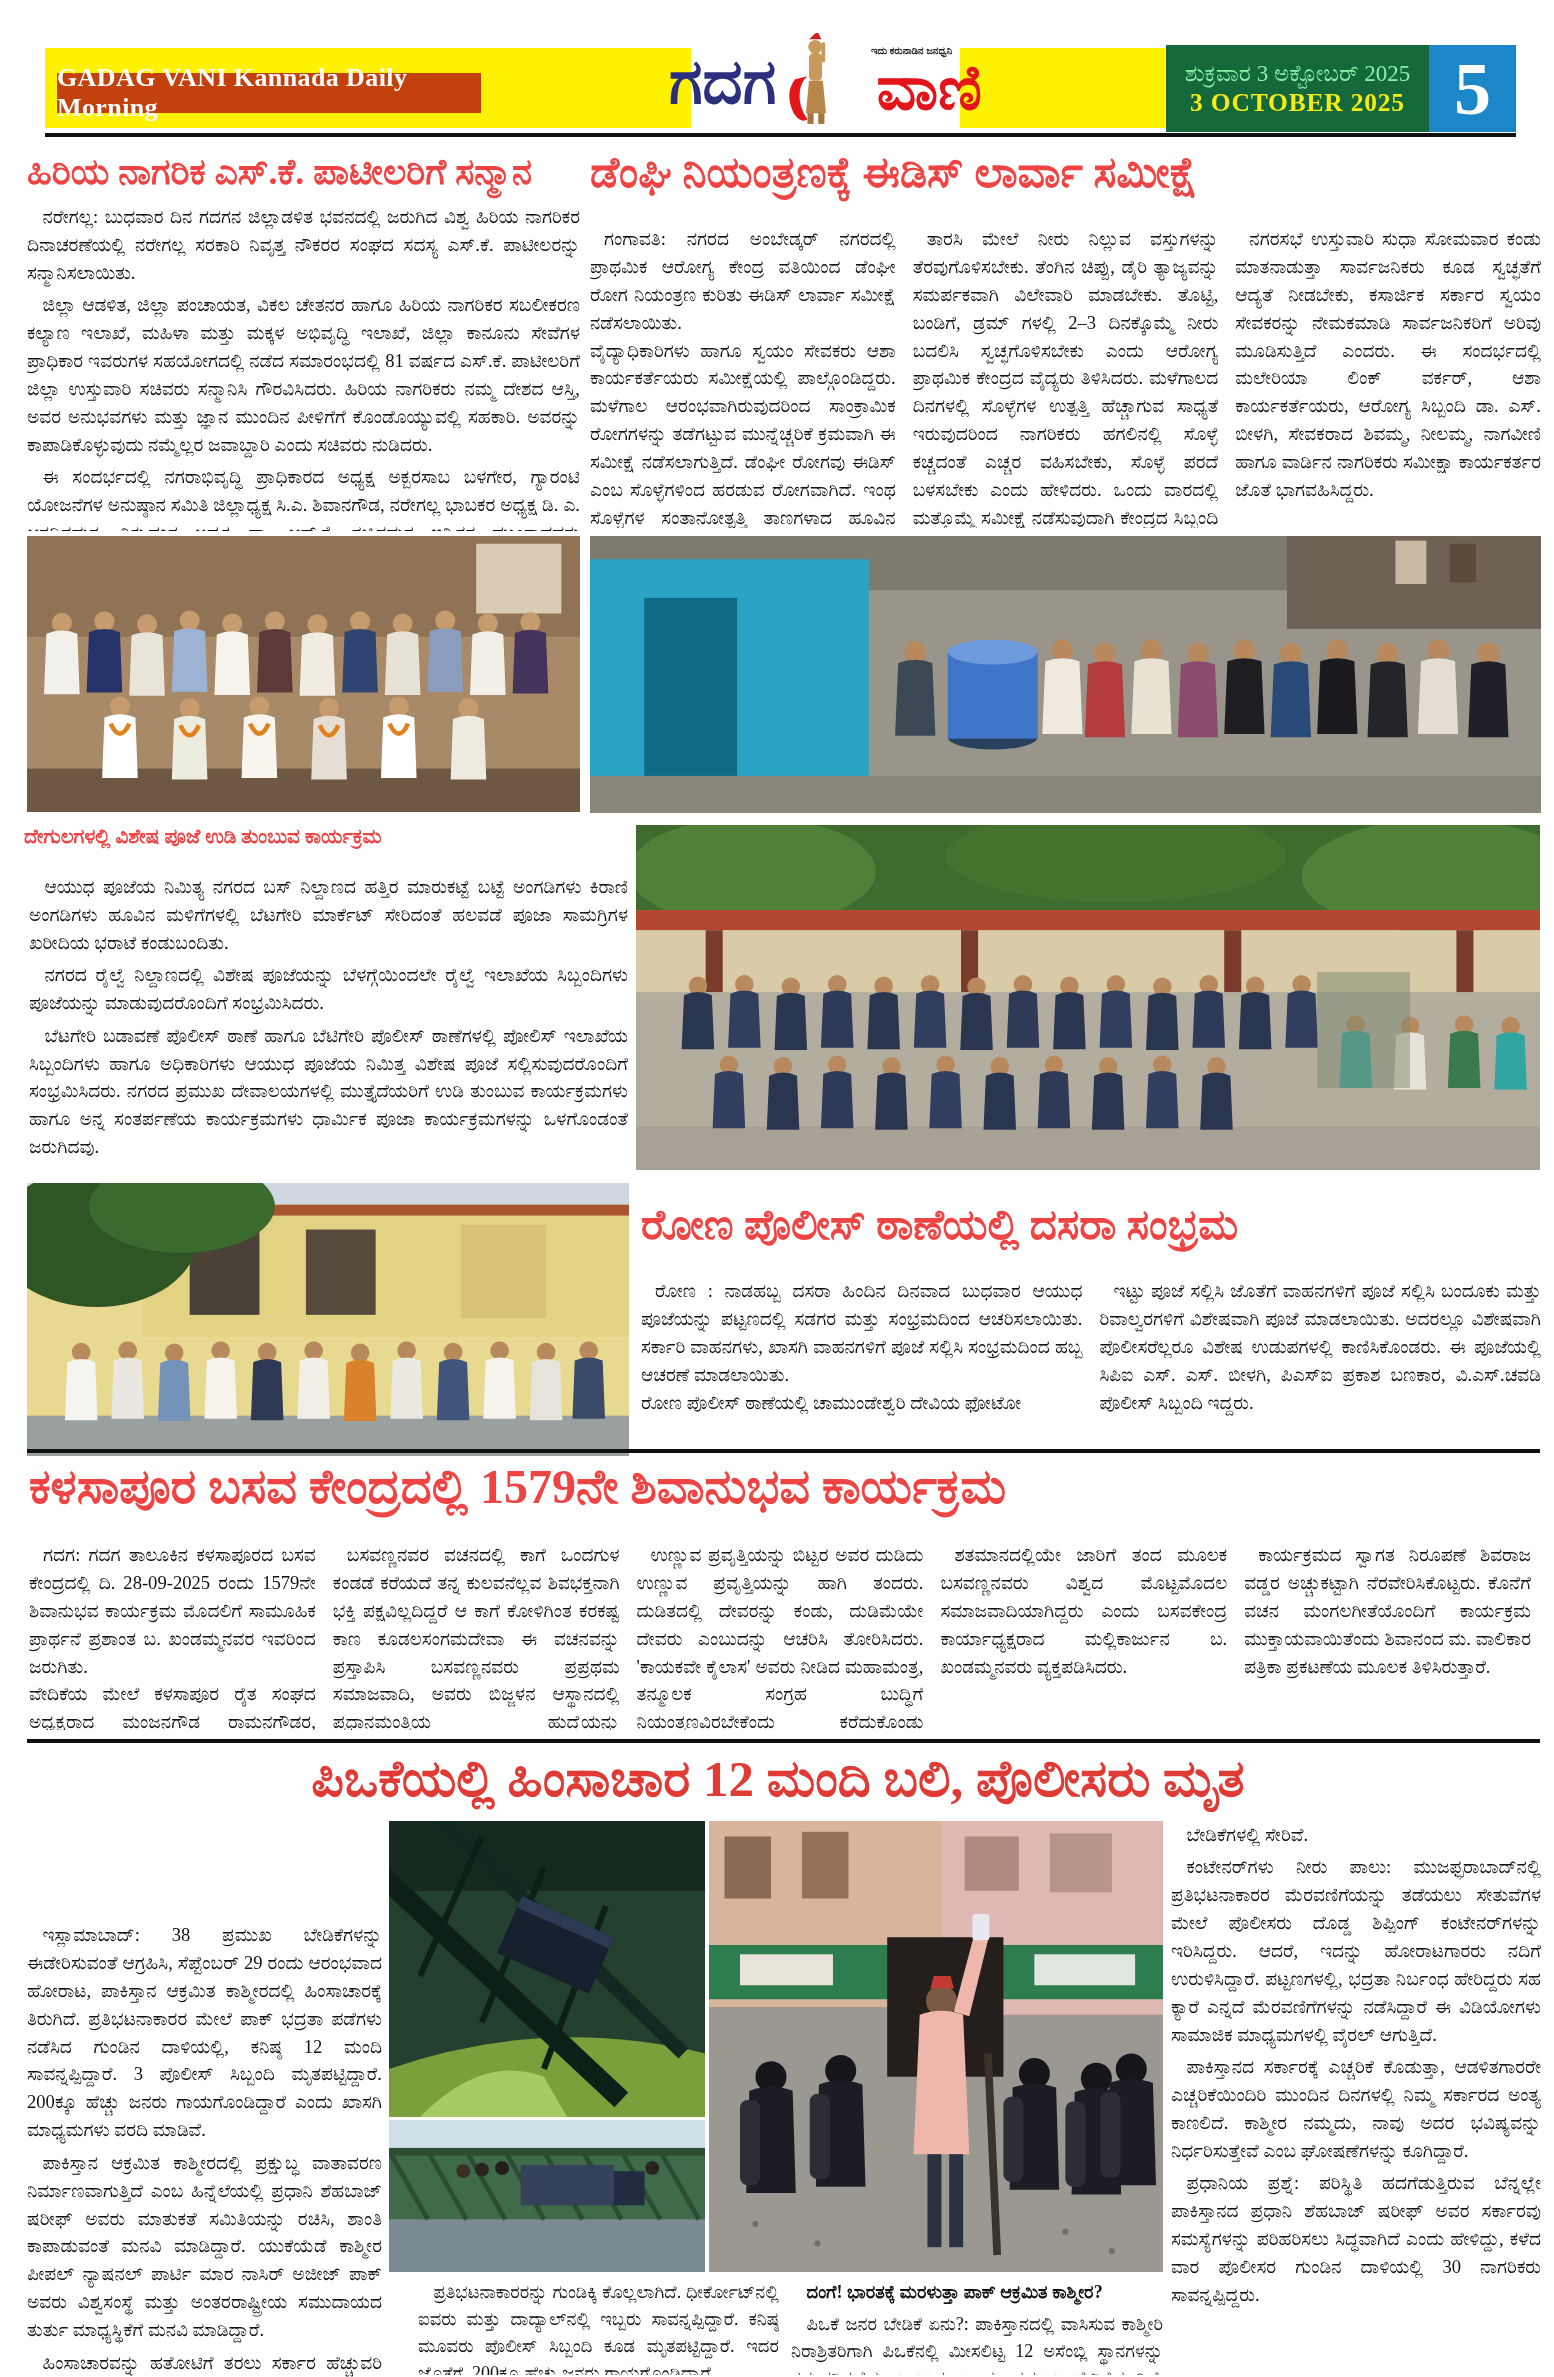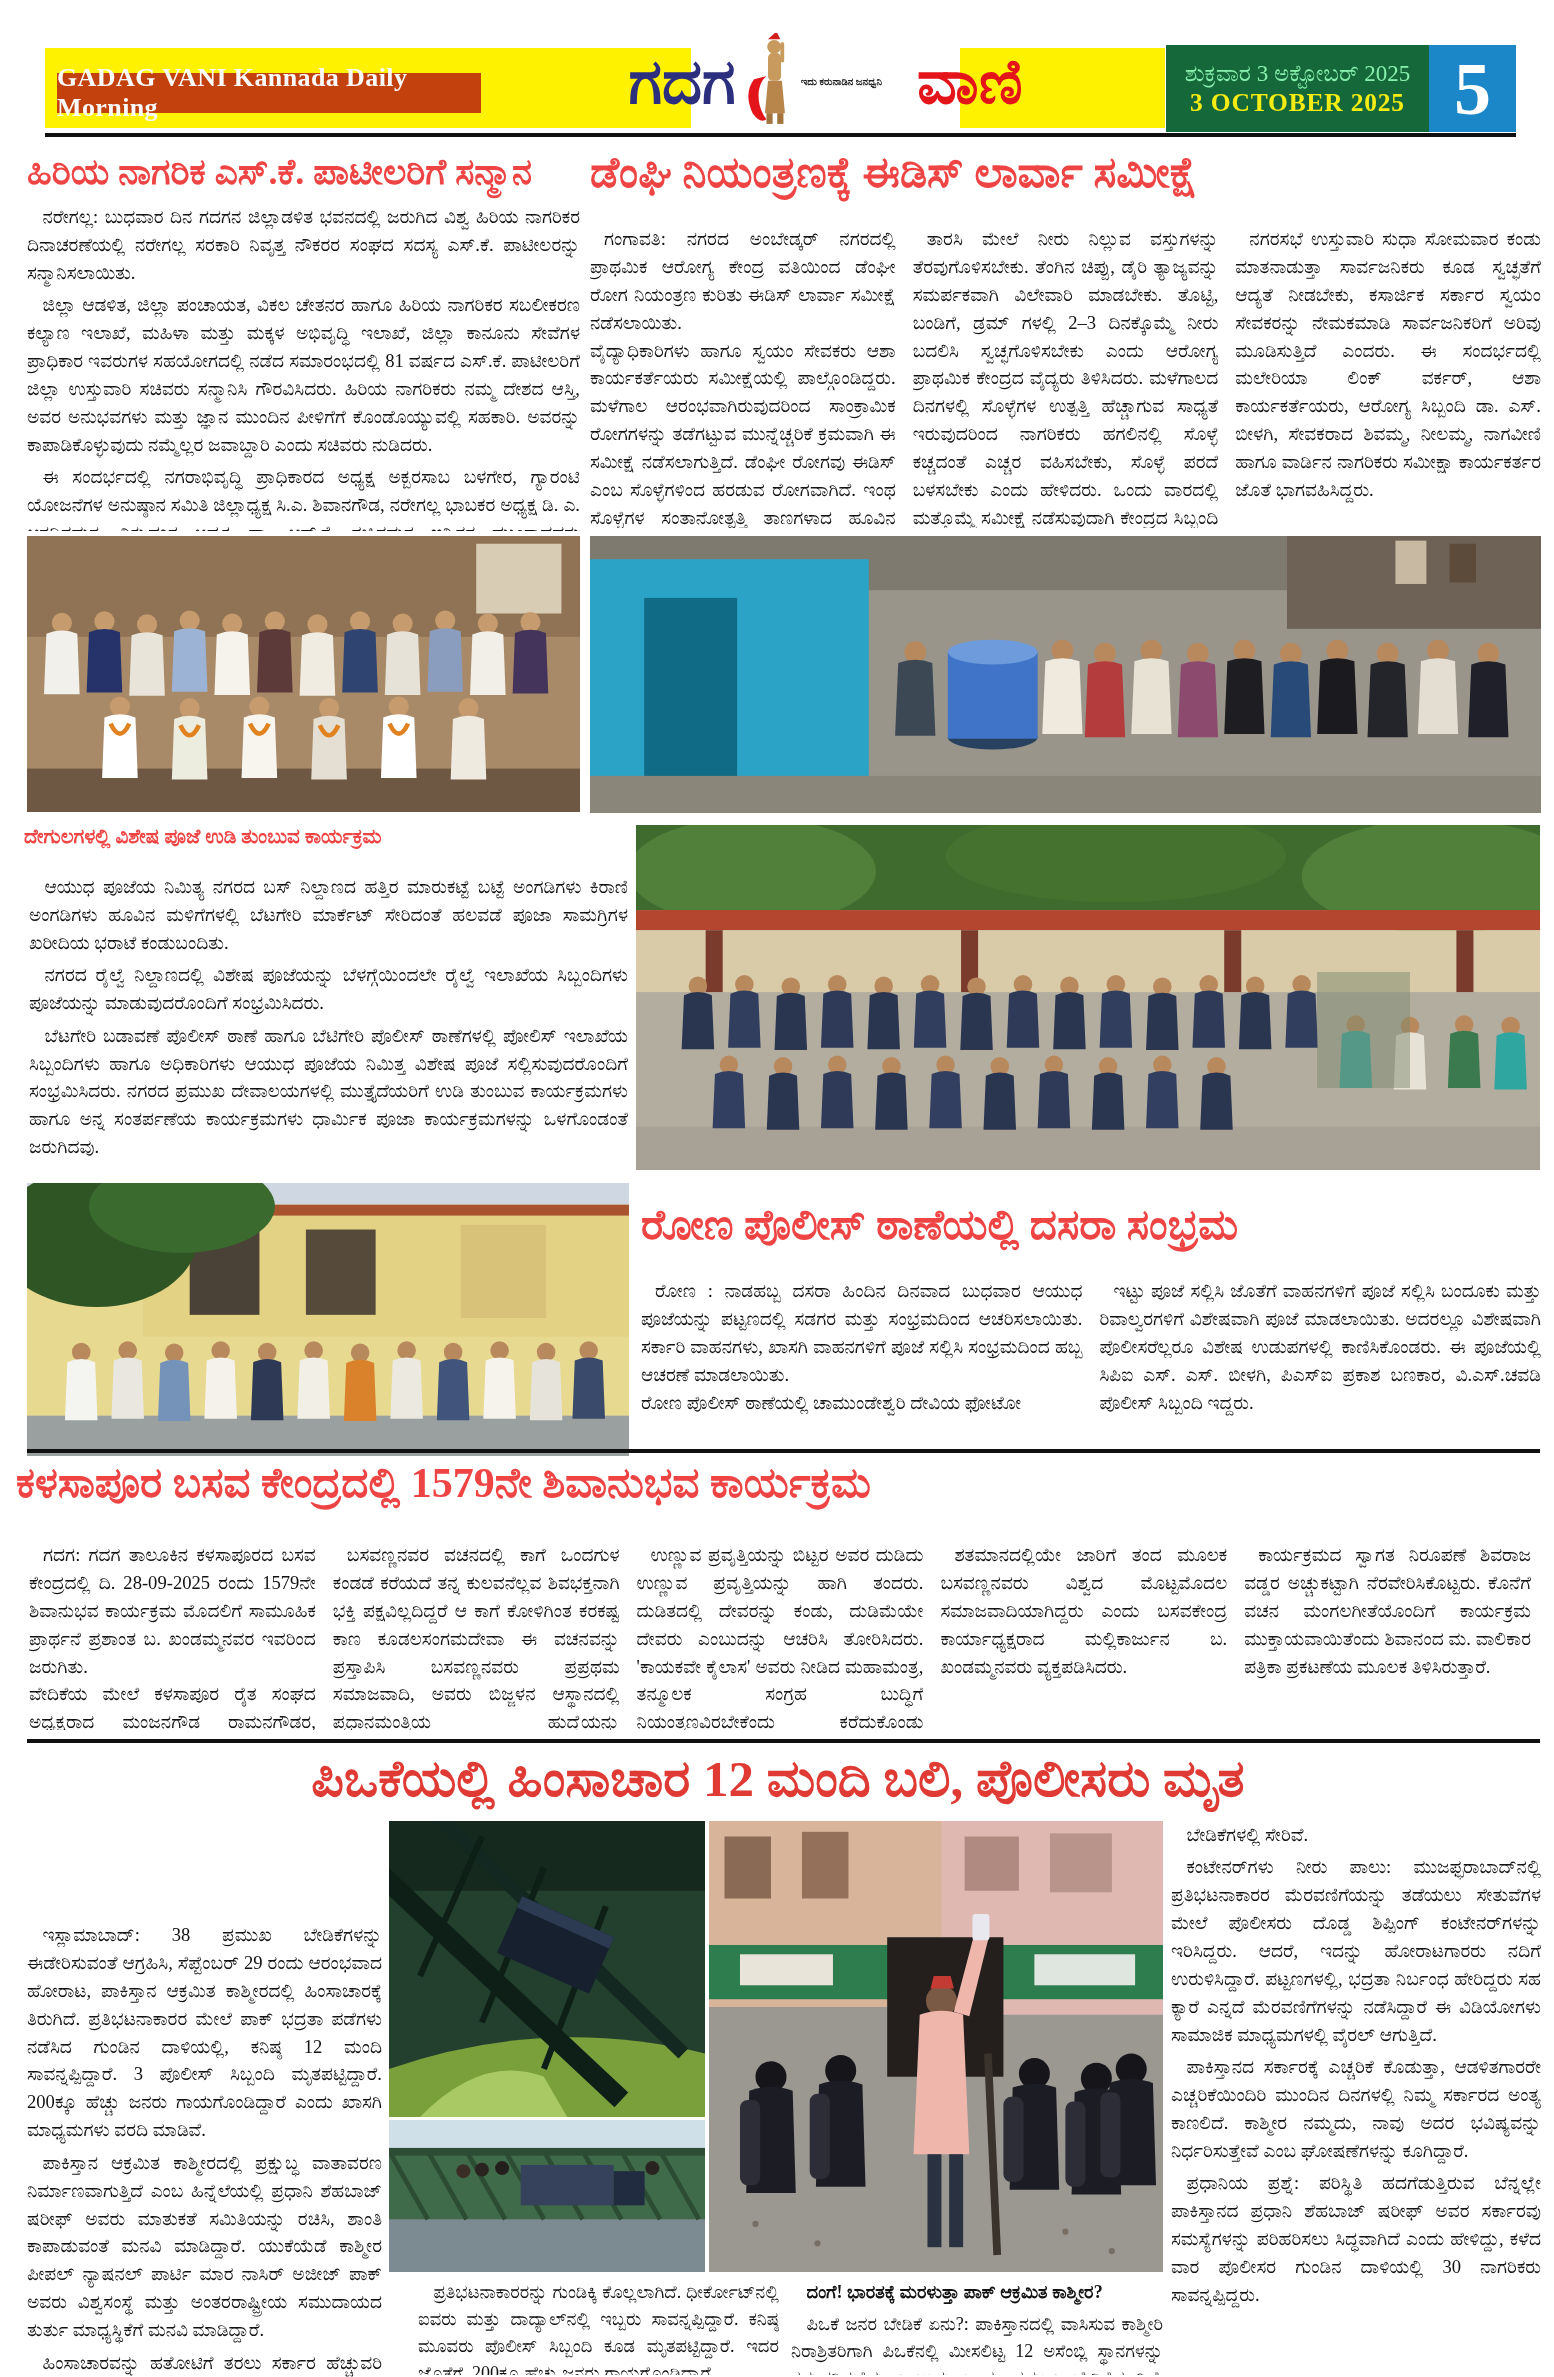--- a/index.html
+++ b/index.html
@@ -9,21 +9,21 @@
   
   .yband{background:#fff200;}
   #yband-l{left:45px;top:48px;width:646px;height:80px;}
   #yband-r{left:958px;top:48px;width:207px;height:80px;}
   #title-box{left:57px;top:73px;width:424px;height:40px;background:#c2410c;
              display:flex;align-items:center;justify-content:center;}
   #title-box span{color:#fbfbfb;font-weight:bold;font-size:26px;letter-spacing:0.4px;}
   #logo{left:691px;top:31px;width:269px;height:101px;display:flex;align-items:center;justify-content:center;gap:4.6px;background:#fff;}
   .logo-gadag{color:#2b2f7e;font-weight:bold;font-size:62px;line-height:1;}
   .logo-vani{color:#e3151b;font-weight:bold;font-size:62px;line-height:1;margin-left:35px;}
-  .logo-right{display:flex;flex-direction:row;align-items:center;}
+  .logo-right{display:flex;flex-direction:column;align-items:center;}
   .tagline{font-size:10px;color:#222;font-weight:bold;white-space:nowrap;}
   #date-box{left:1166px;top:45px;width:263px;height:87px;background:#15683a;
             display:flex;flex-direction:column;align-items:center;justify-content:center;}
   #date-box .kn{color:#86efac;font-size:23px;font-weight:normal;line-height:1.3;}
   #date-box .en{color:#f4ec12;font-size:25.5px;font-weight:bold;letter-spacing:0.8px;}
   #page-num{left:1429px;top:45px;width:87px;height:87px;background:#1b87c9;
             display:flex;align-items:center;justify-content:center;}
   #page-num span{color:#fff;font-size:74px;font-weight:bold;line-height:1;}
   .hrule{background:#101010;height:3.9px;}
   #rule-head{left:45px;top:133px;width:1471px;}
@@ -50,21 +50,21 @@
   #b-photo{left:590px;top:536px;width:951px;height:277px;}
   
   #c-head{left:24px;top:825px;width:599px;font-size:20px;}
   #c-body{left:29px;top:873px;width:599px;height:294px;}
   #c-photo{left:636px;top:825px;width:904px;height:345px;}
   
   #d-photo{left:27px;top:1183px;width:602px;height:273px;}
   #d-head{left:641px;top:1202px;width:900px;font-size:42px;}
   #d-cols{left:641px;top:1277px;width:900px;height:161px;}
   
-  #e-head{left:16px;top:1460px;width:1502px;font-size:42px;}
+  #e-head{left:29px;top:1460px;width:1502px;font-size:48px;}
   #e-cols{left:29px;top:1541px;width:1502px;height:189px;}
   
   #f-head{left:27px;top:1751px;width:1502px;font-size:51px;color:#e03a34;text-align:center;}
   #f-left{left:27px;top:1921px;width:355px;height:550px;}
   #f-photo-bridge1{left:389px;top:1821px;width:316px;height:296px;}
   #f-photo-bridge2{left:389px;top:2120px;width:316px;height:152px;}
   #f-photo-street{left:709px;top:1821px;width:454px;height:451px;}
   #f-mid-left{left:418px;top:2279px;width:361px;height:96px;font-size:18px;}
   #f-mid-right{left:791px;top:2279px;width:372px;height:96px;font-size:18px;}
   #f-right{left:1171px;top:1821px;width:370px;height:550px;}

